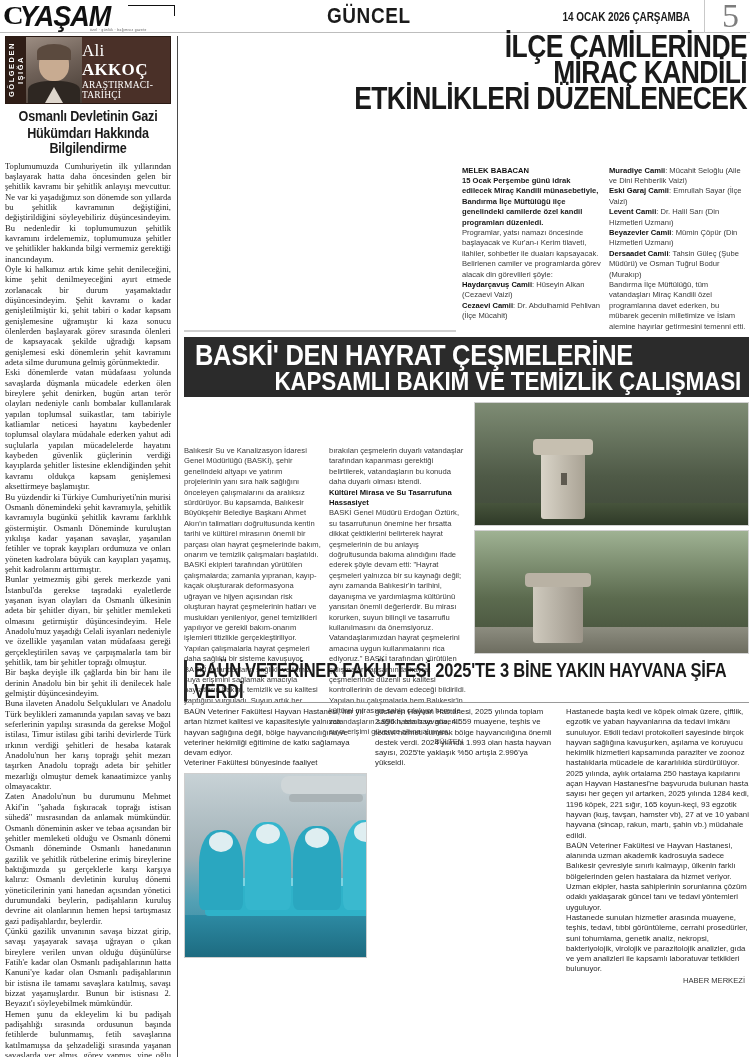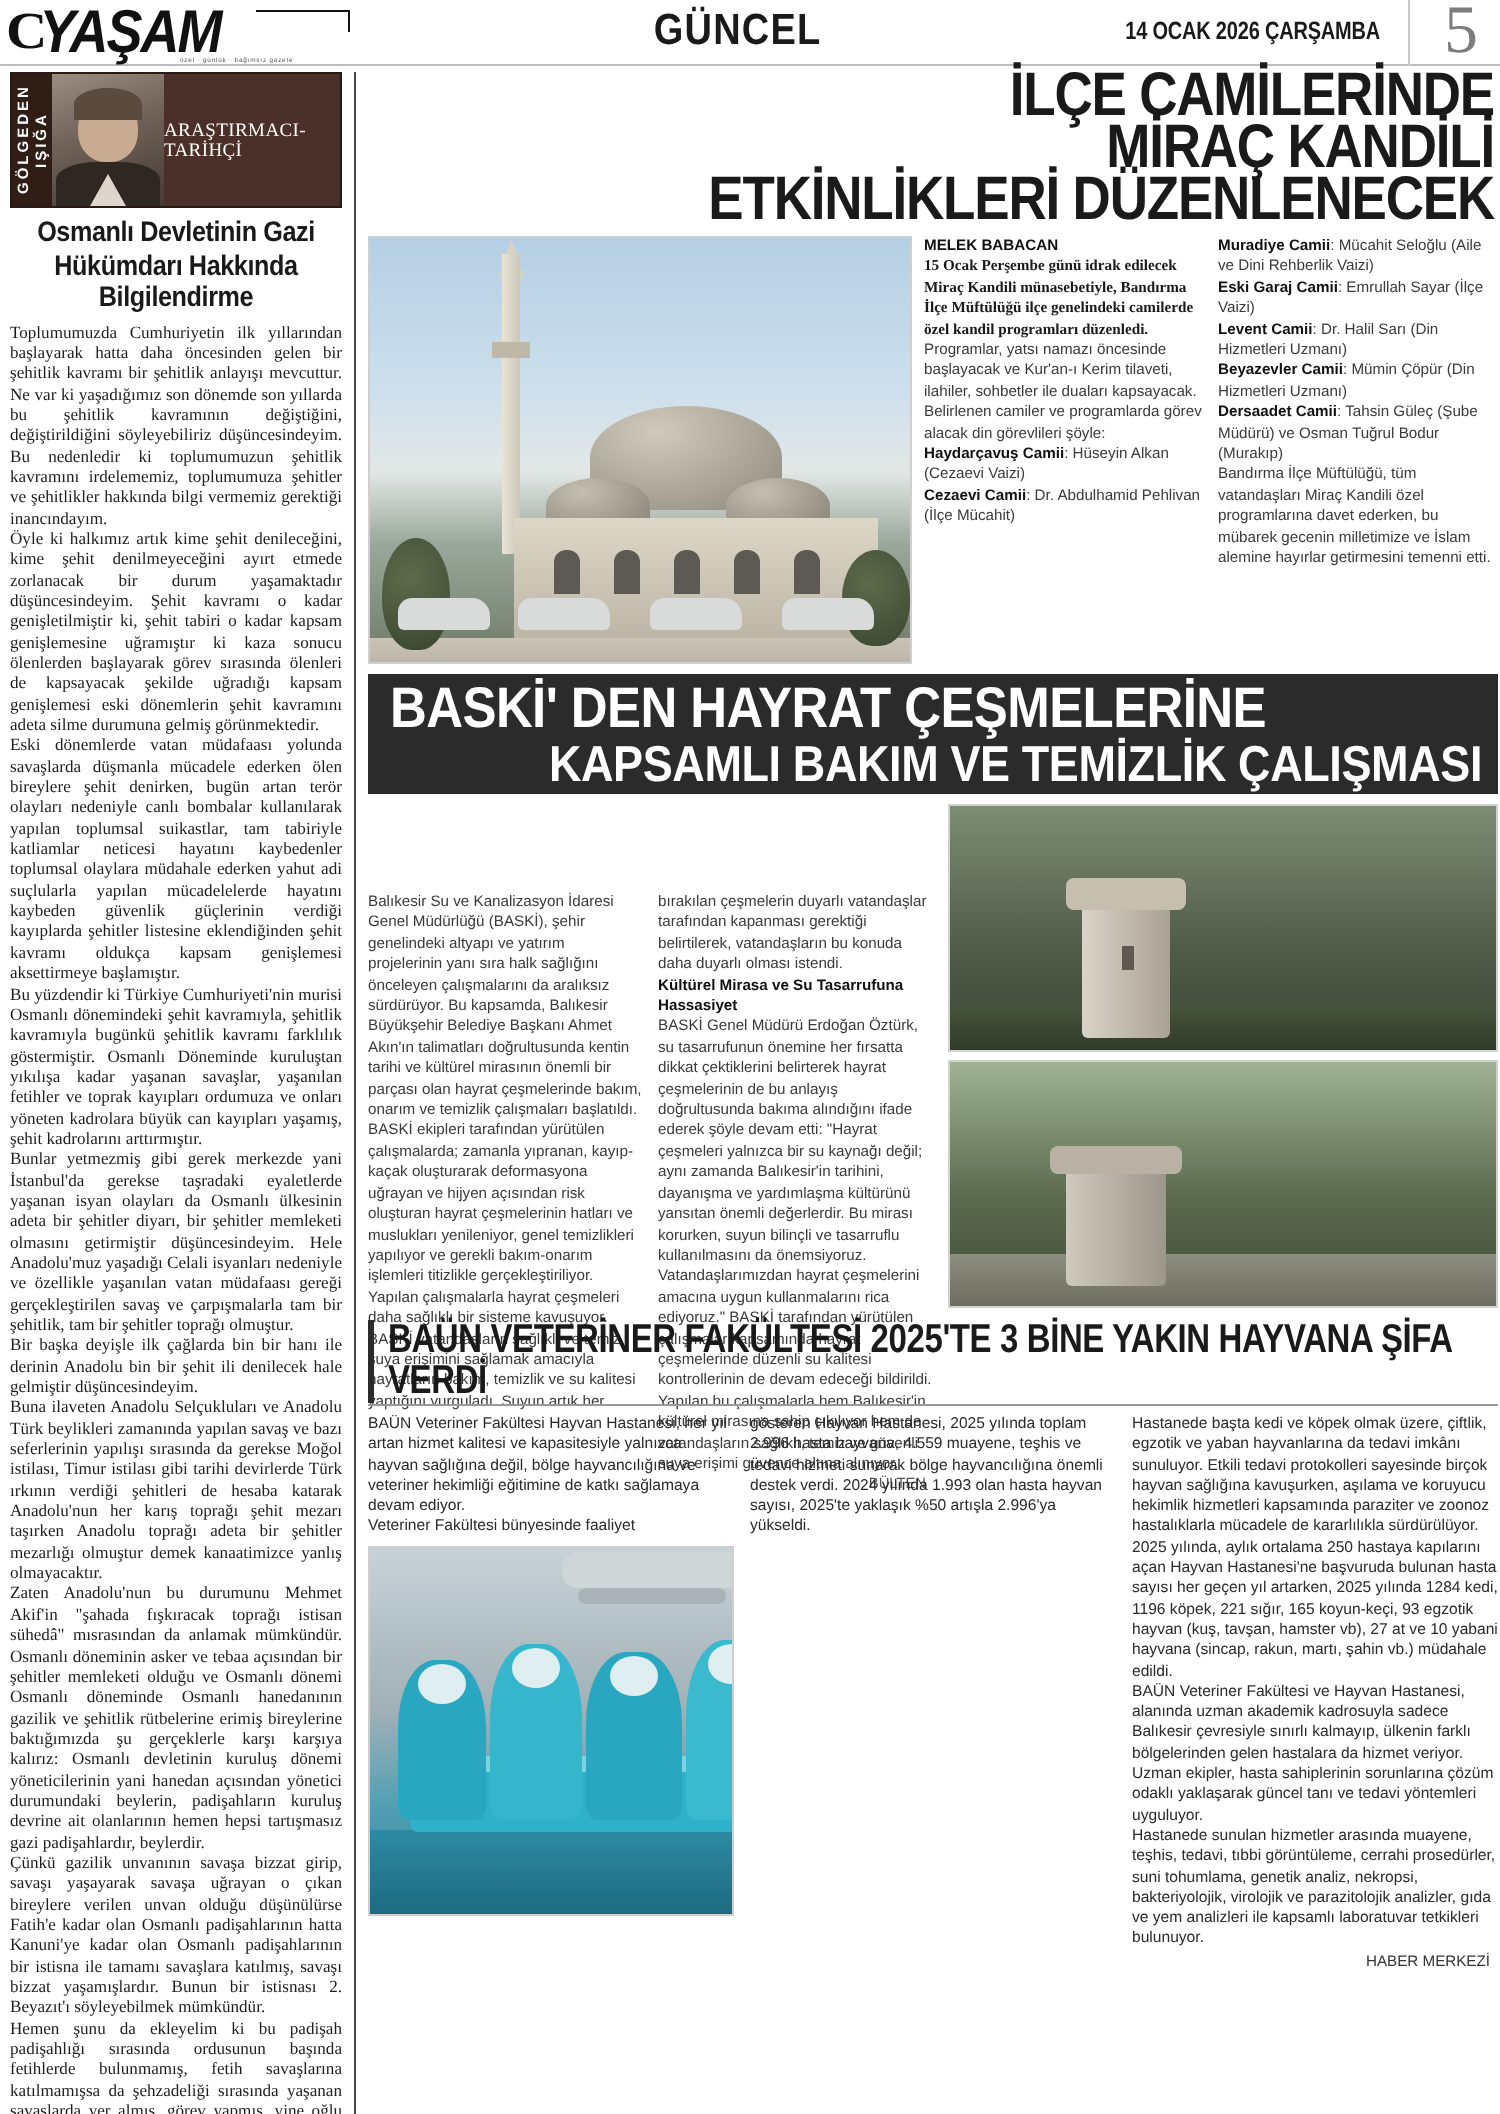--- a/index.html
+++ b/index.html
@@ -158,21 +158,21 @@
   }
   .col-body{
     font-family:"Liberation Serif", serif;
     font-size:8.55px; line-height:10.35px;
     text-align:justify;
     color:#1d1d1d;
   }
   .col-body p{ margin:0; }
 
   
-  #article1{ display:flex; height:305px; }
+  #article1{ display:flex; height:305px;align-items:flex-end; }
   #a1-photo{
     width:272px; flex:0 0 272px;
     position:relative; overflow:hidden;
     background:linear-gradient(#b4cfe4 0%,#cfe0ec 38%,#e3e8e6 55%,#9aa89b 72%,#6f7a68 100%);
     border:1px solid #cfcfcf;
   }
   #a1-photo .minaret{
     position:absolute; left:66px; top:8px; width:9px; height:150px;
     background:linear-gradient(90deg,#e9e4d8,#cdc6b7);
   }
@@ -235,21 +235,21 @@
     transform:scaleY(1.16);
     transform-origin:right bottom;
   }
 
   .news-body{
     font-size:7.6px; line-height:10.4px;
     color:#3a3a3a;
     text-align:left;
   }
   .news-body p{ margin:0; }
-  .news-body .lead{ color:#1a1a1a; font-weight:bold;font-family:Liberation Serif, serif; }
+  .news-body .lead{ color:#1a1a1a; font-weight:bold; }
   .news-body .byline{ font-weight:bold; color:#111; }
   .news-body .nm{ font-weight:bold; color:#111; }
   .news-body .sub{ font-weight:bold; color:#111; }
 
   
   #article2{ margin-top:5px; }
   #a2-band{
     background:#2b2b2b; color:#fff;
     padding:4px 8px 5px 8px;
     border-left:3px solid #2b2b2b;
@@ -375,20 +375,24 @@
       <div class="col-vert">
         <span>GÖLGEDEN IŞIĞA</span>
       </div>
       <div class="col-photo">
         <span class="body"></span>
         <span class="shirt"></span>
         <span class="face"></span>
         <span class="hair"></span>
       </div>
       <div class="col-name-box">
+        <div class="col-name">
+          <span>Ali</span>
+          <b>AKKOÇ</b>
+        </div>
         <div class="col-role">ARAŞTIRMACI-TARİHÇİ</div>
       </div>
     </div>
 
     <div class="col-title">Osmanlı Devletinin Gazi Hükümdarı Hakkında Bilgilendirme</div>
 
     <div class="col-body">
       <p>Toplumumuzda Cumhuriyetin ilk yıllarından başlayarak hatta daha öncesinden gelen bir şehitlik kavramı bir şehitlik anlayışı mevcuttur. Ne var ki yaşadığımız son dönemde son yıllarda bu şehitlik kavramının değiştiğini, değiştirildiğini söyleyebiliriz düşüncesindeyim. Bu nedenledir ki toplumumuzun şehitlik kavramını irdelememiz, toplumumuza şehitler ve şehitlikler hakkında bilgi vermemiz gerektiği inancındayım.</p>
       <p>Öyle ki halkımız artık kime şehit denileceğini, kime şehit denilmeyeceğini ayırt etmede zorlanacak bir durum yaşamaktadır düşüncesindeyim. Şehit kavramı o kadar genişletilmiştir ki, şehit tabiri o kadar kapsam genişlemesine uğramıştır ki kaza sonucu ölenlerden başlayarak görev sırasında ölenleri de kapsayacak şekilde uğradığı kapsam genişlemesi eski dönemlerin şehit kavramını adeta silme durumuna gelmiş görünmektedir.</p>
       <p>Eski dönemlerde vatan müdafaası yolunda savaşlarda düşmanla mücadele ederken ölen bireylere şehit denirken, bugün artan terör olayları nedeniyle canlı bombalar kullanılarak yapılan toplumsal suikastlar, tam tabiriyle katliamlar neticesi hayatını kaybedenler toplumsal olaylara müdahale ederken yahut adi suçlularla yapılan mücadelelerde hayatını kaybeden güvenlik güçlerinin verdiği kayıplarda şehitler listesine eklendiğinden şehit kavramı oldukça kapsam genişlemesi aksettirmeye başlamıştır.</p>

